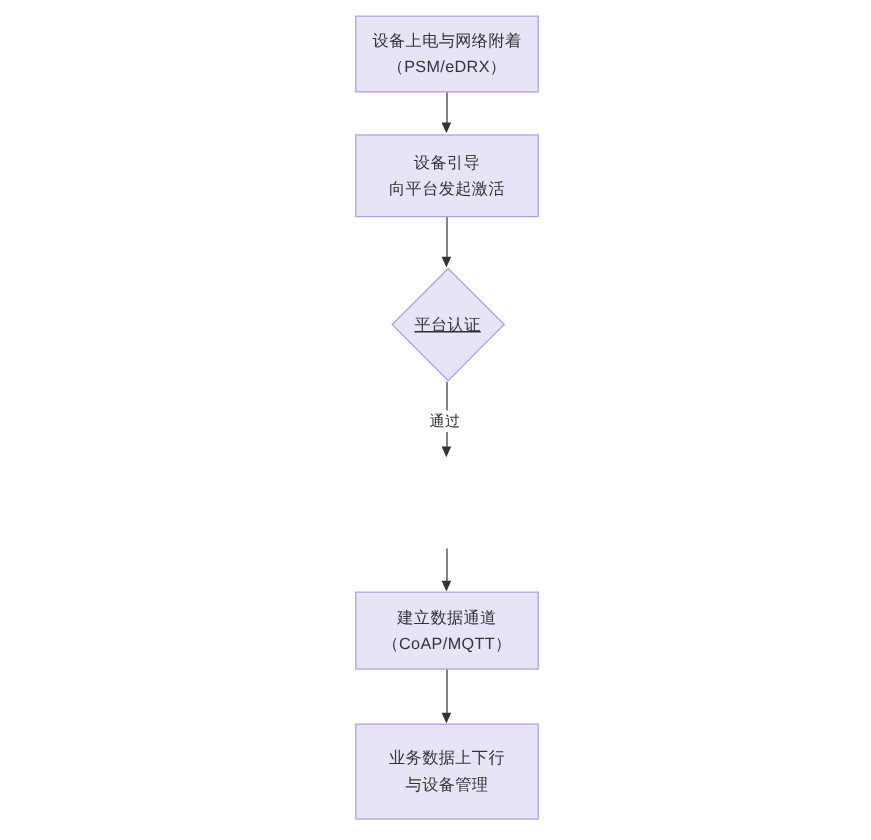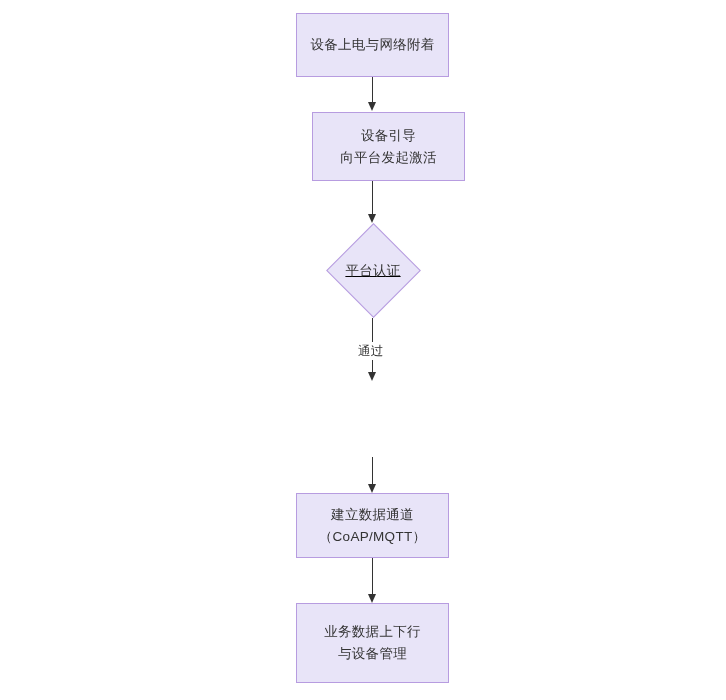--- a/index.html
+++ b/index.html
@@ -95,26 +95,27 @@
     letter-spacing: 0.3px;
   }
 </style>
 </head>
 <body>
 
 <div id="flowchart">
 
   <div class="node" style="left:296px; top:13px; width:153px; height:64px;">
     <span>设备上电与网络附着</span>
+    <span class="line2">（PSM/eDRX）</span>
   </div>
 
   <div class="edge" style="left:372px; top:77px; height:26px;"></div>
   <div class="arrowhead" style="left:368px; top:102px;"></div>
 
-  <div class="node" style="left:312px; top:112px; width:153px; height:69px;">
+  <div class="node" style="left:296px; top:112px; width:153px; height:69px;">
     <span>设备引导</span>
     <span class="line2">向平台发起激活</span>
   </div>
 
   <div class="edge" style="left:372px; top:181px; height:34px;"></div>
   <div class="arrowhead" style="left:368px; top:214px;"></div>
 
   <div class="decision-wrap" style="left:326px; top:223px; width:94px; height:95px;text-decoration:underline;">
     <div class="decision-shape"></div>
     <span class="decision-label">平台认证</span>

